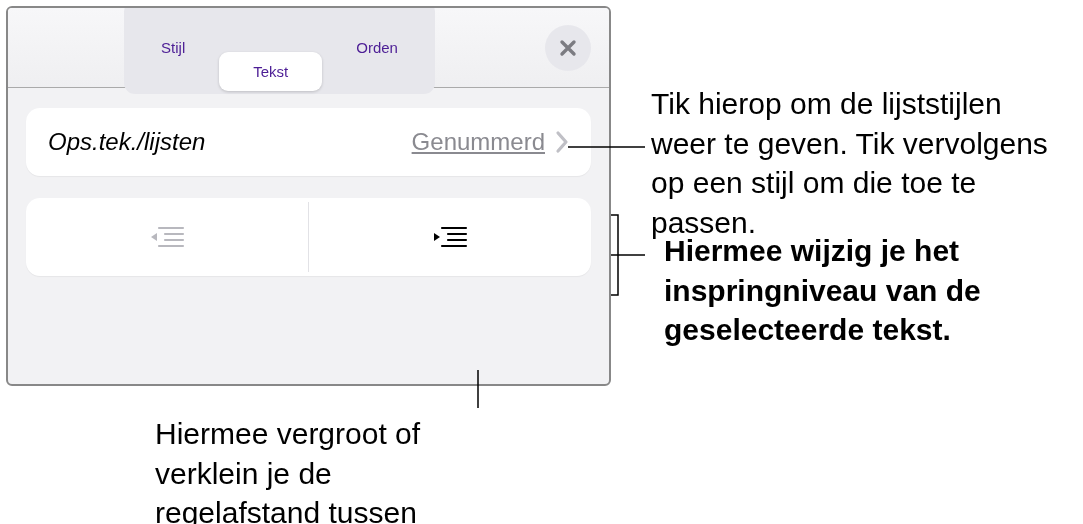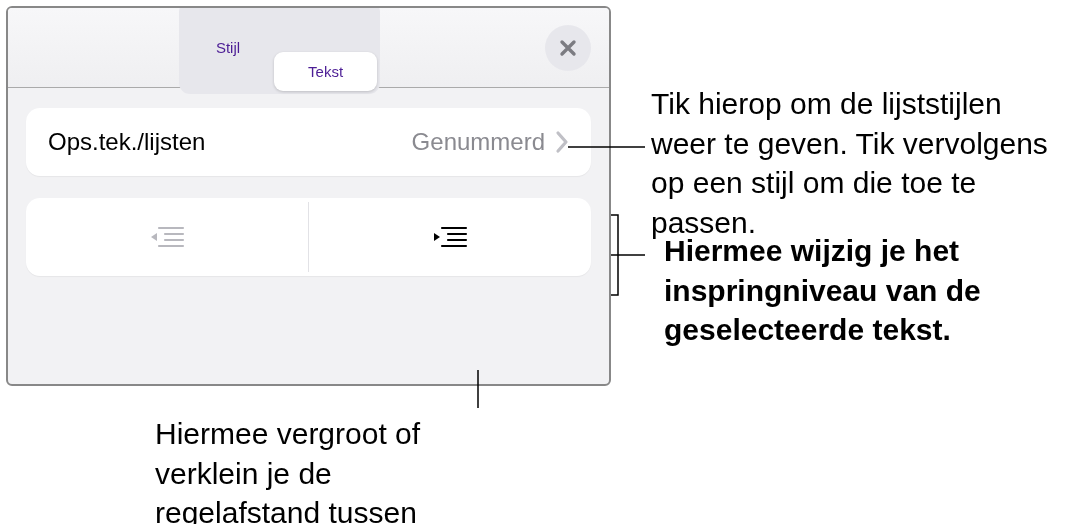--- a/index.html
+++ b/index.html
@@ -75,25 +75,26 @@
     margin-bottom: 22px;
   }
   .row {
     display: flex;
     align-items: center;
     padding: 20px 22px;
     font-size: 24px;
     color: #000;
     cursor: pointer;
   }
-  .row .label { flex: 1; }
+  .row .label { flex: 1; font-style: italic; }
   .row .value {
     color: #8a8a90;
     font-size: 24px;
     margin-right: 10px;
+    text-decoration: underline;
   }
   .indent-row {
     display: flex;
     padding: 4px 0;
   }
   .indent-btn {
     flex: 1;
     border: none;
     background: transparent;
     padding: 22px 0;
@@ -136,20 +137,21 @@
   }
 </style>
 </head>
 <body>
 
 <div class="panel">
   <div class="header">
     <div class="segmented">
       <button class="seg-btn">Stijl</button>
       <button class="seg-btn active">Tekst</button>
+      <button class="seg-btn">Orden</button>
     </div>
     <button class="close-btn">
       <svg width="20" height="20" viewBox="0 0 20 20">
           <path d="M4 4 L16 16 M16 4 L4 16" stroke="#7c7c82" stroke-width="3.4" stroke-linecap="round"></path>
         </svg>
     </button>
   </div>
 
   <div class="content">
 

